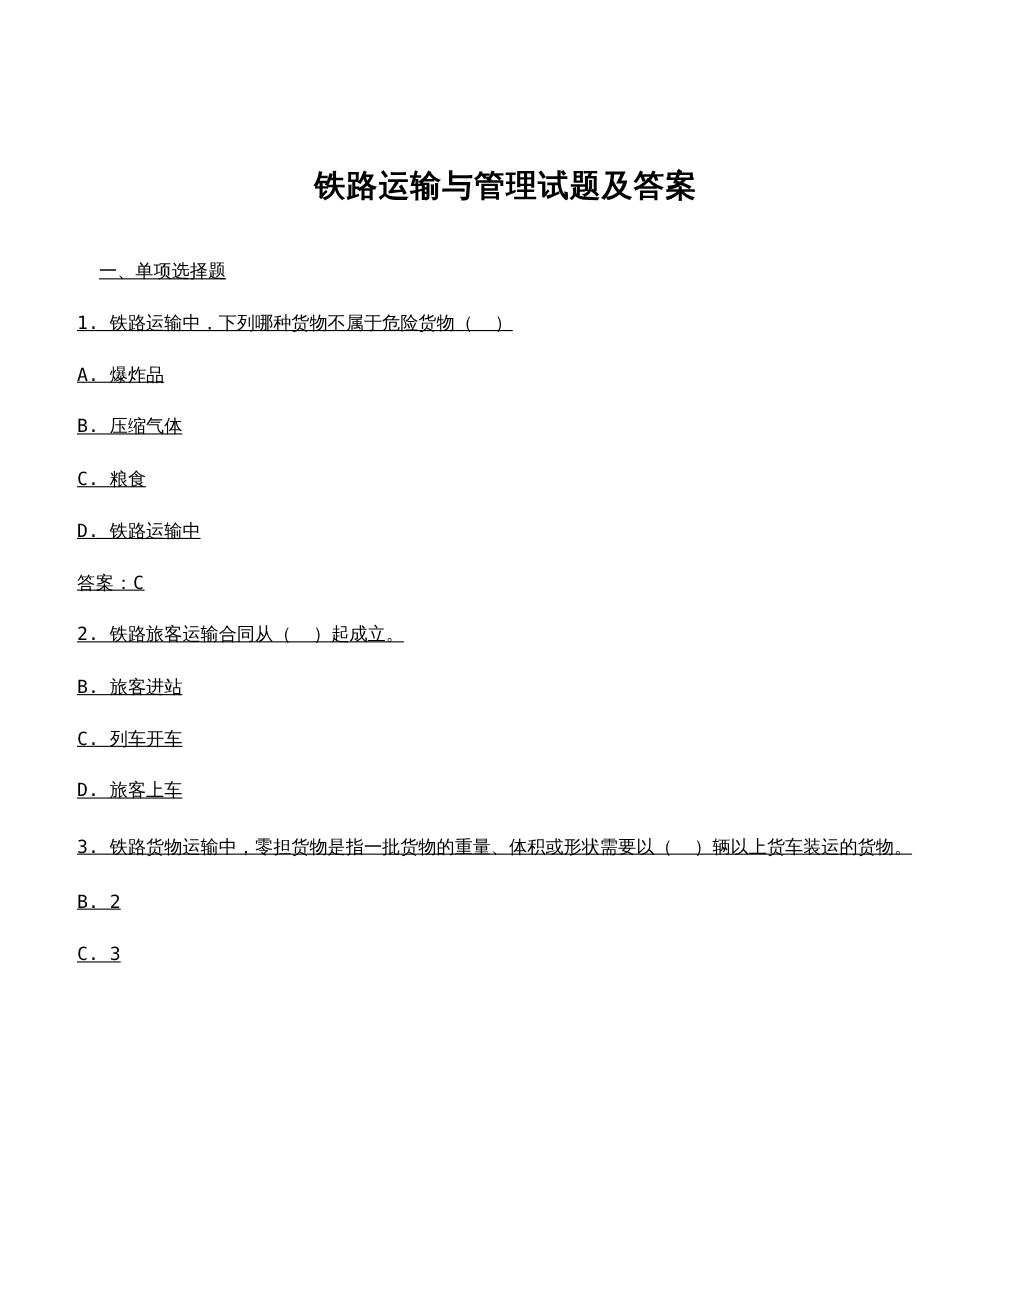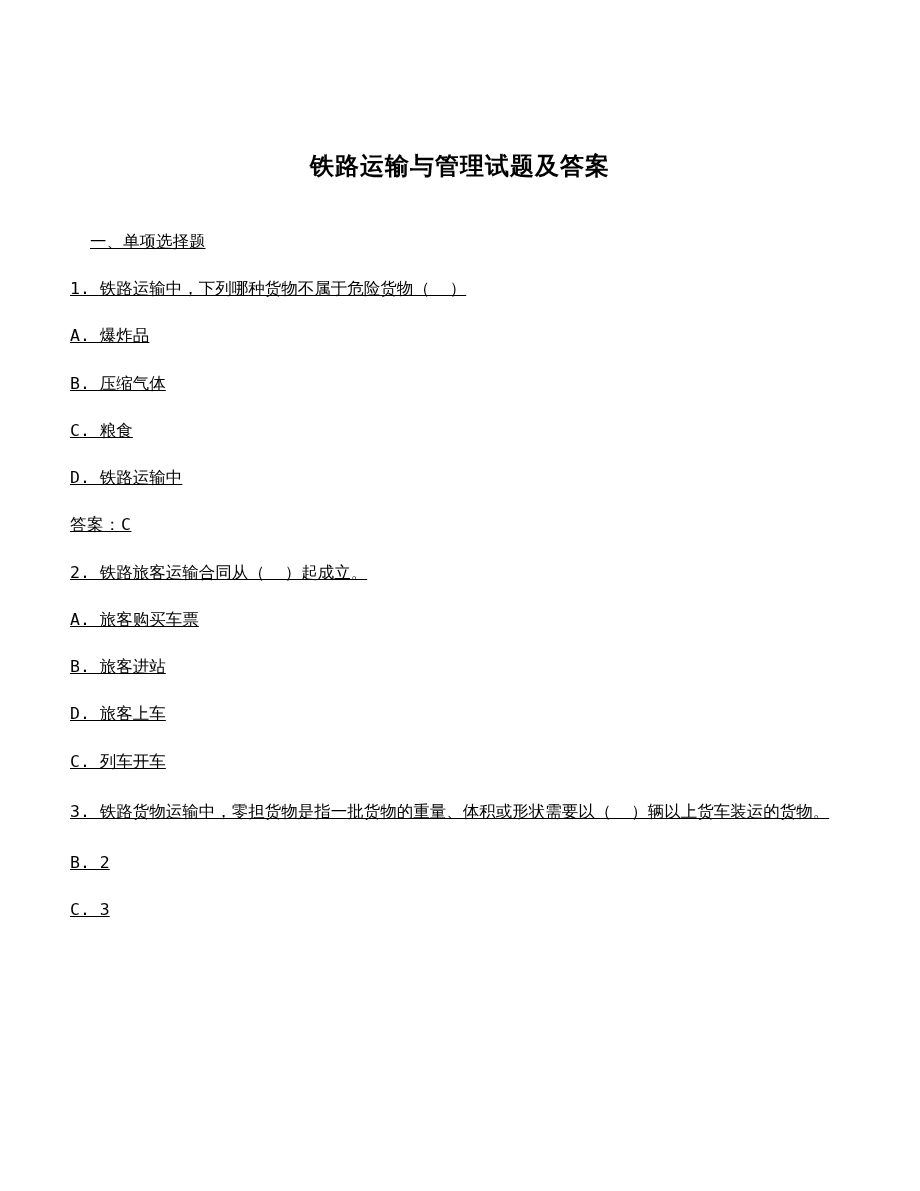--- a/index.html
+++ b/index.html
@@ -18,21 +18,21 @@
   .page {
     width: 920px;
     height: 1191px;
     box-sizing: border-box;
     padding: 0 70px;
     position: relative;
   }
   .doc-title {
     text-align: center;
     font-family: "DejaVu Sans", "Liberation Sans", sans-serif;
-    font-size: 24px;
+    font-size: 28px;
     font-weight: bold;
     letter-spacing: 1px;
     margin: 0;
     padding-top: 152px;
     line-height: 1.2;
   }
   .body-block {
     margin-top: 50px;
     text-decoration: underline;
   }
@@ -64,22 +64,21 @@
 
   <div class="body-block">
     <p class="line section">一、单项选择题</p>
     <p class="line">1. 铁路运输中，下列哪种货物不属于危险货物（  ）</p>
     <p class="line">A. 爆炸品</p>
     <p class="line">B. 压缩气体</p>
     <p class="line">C. 粮食</p>
     <p class="line">D. 铁路运输中</p>
     <p class="line answer">答案：C</p>
     <p class="line">2. 铁路旅客运输合同从（  ）起成立。</p>
-    <p class="line">A. 旅客购买车票</p>
     <p class="line">B. 旅客进站</p>
+    <p class="line">C. 列车开车</p>
     <p class="line">D. 旅客上车</p>
-    <p class="line">C. 列车开车</p>
     <p class="line wrap">3. 铁路货物运输中，零担货物是指一批货物的重量、体积或形状需要以（  ）辆以上货车装运的货物。</p>
     <p class="line">B. 2</p>
     <p class="line">C. 3</p>
   </div>
 
 </div>
 
 </body></html>

